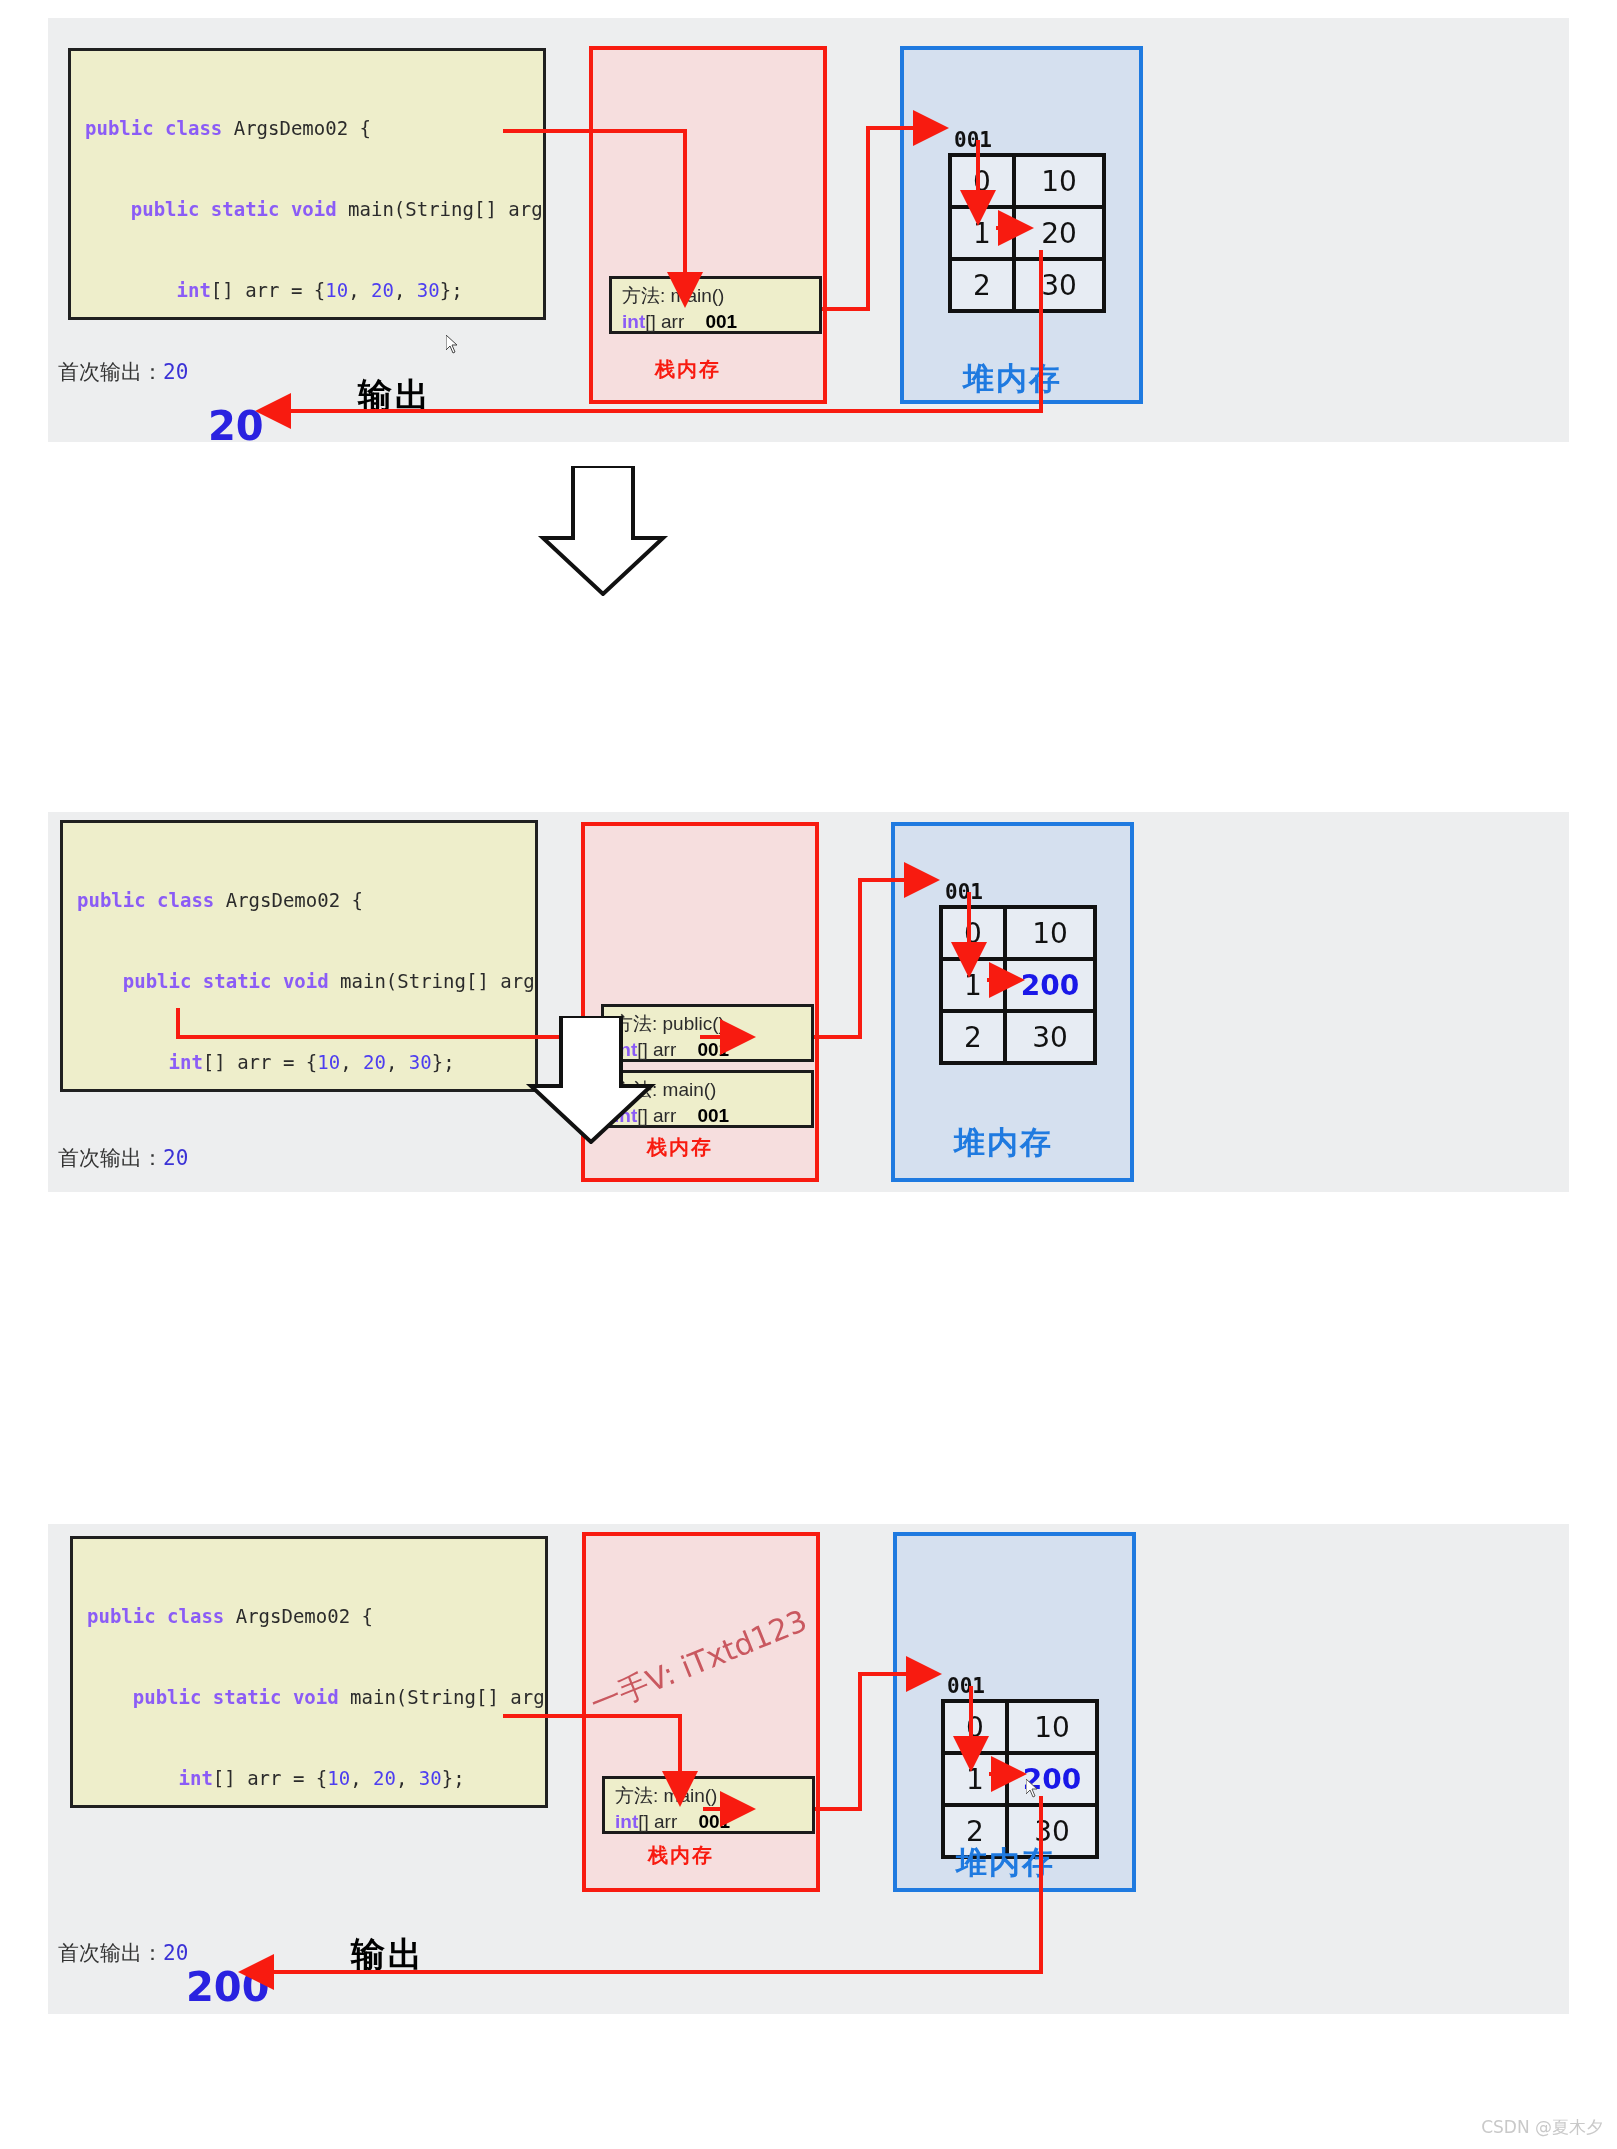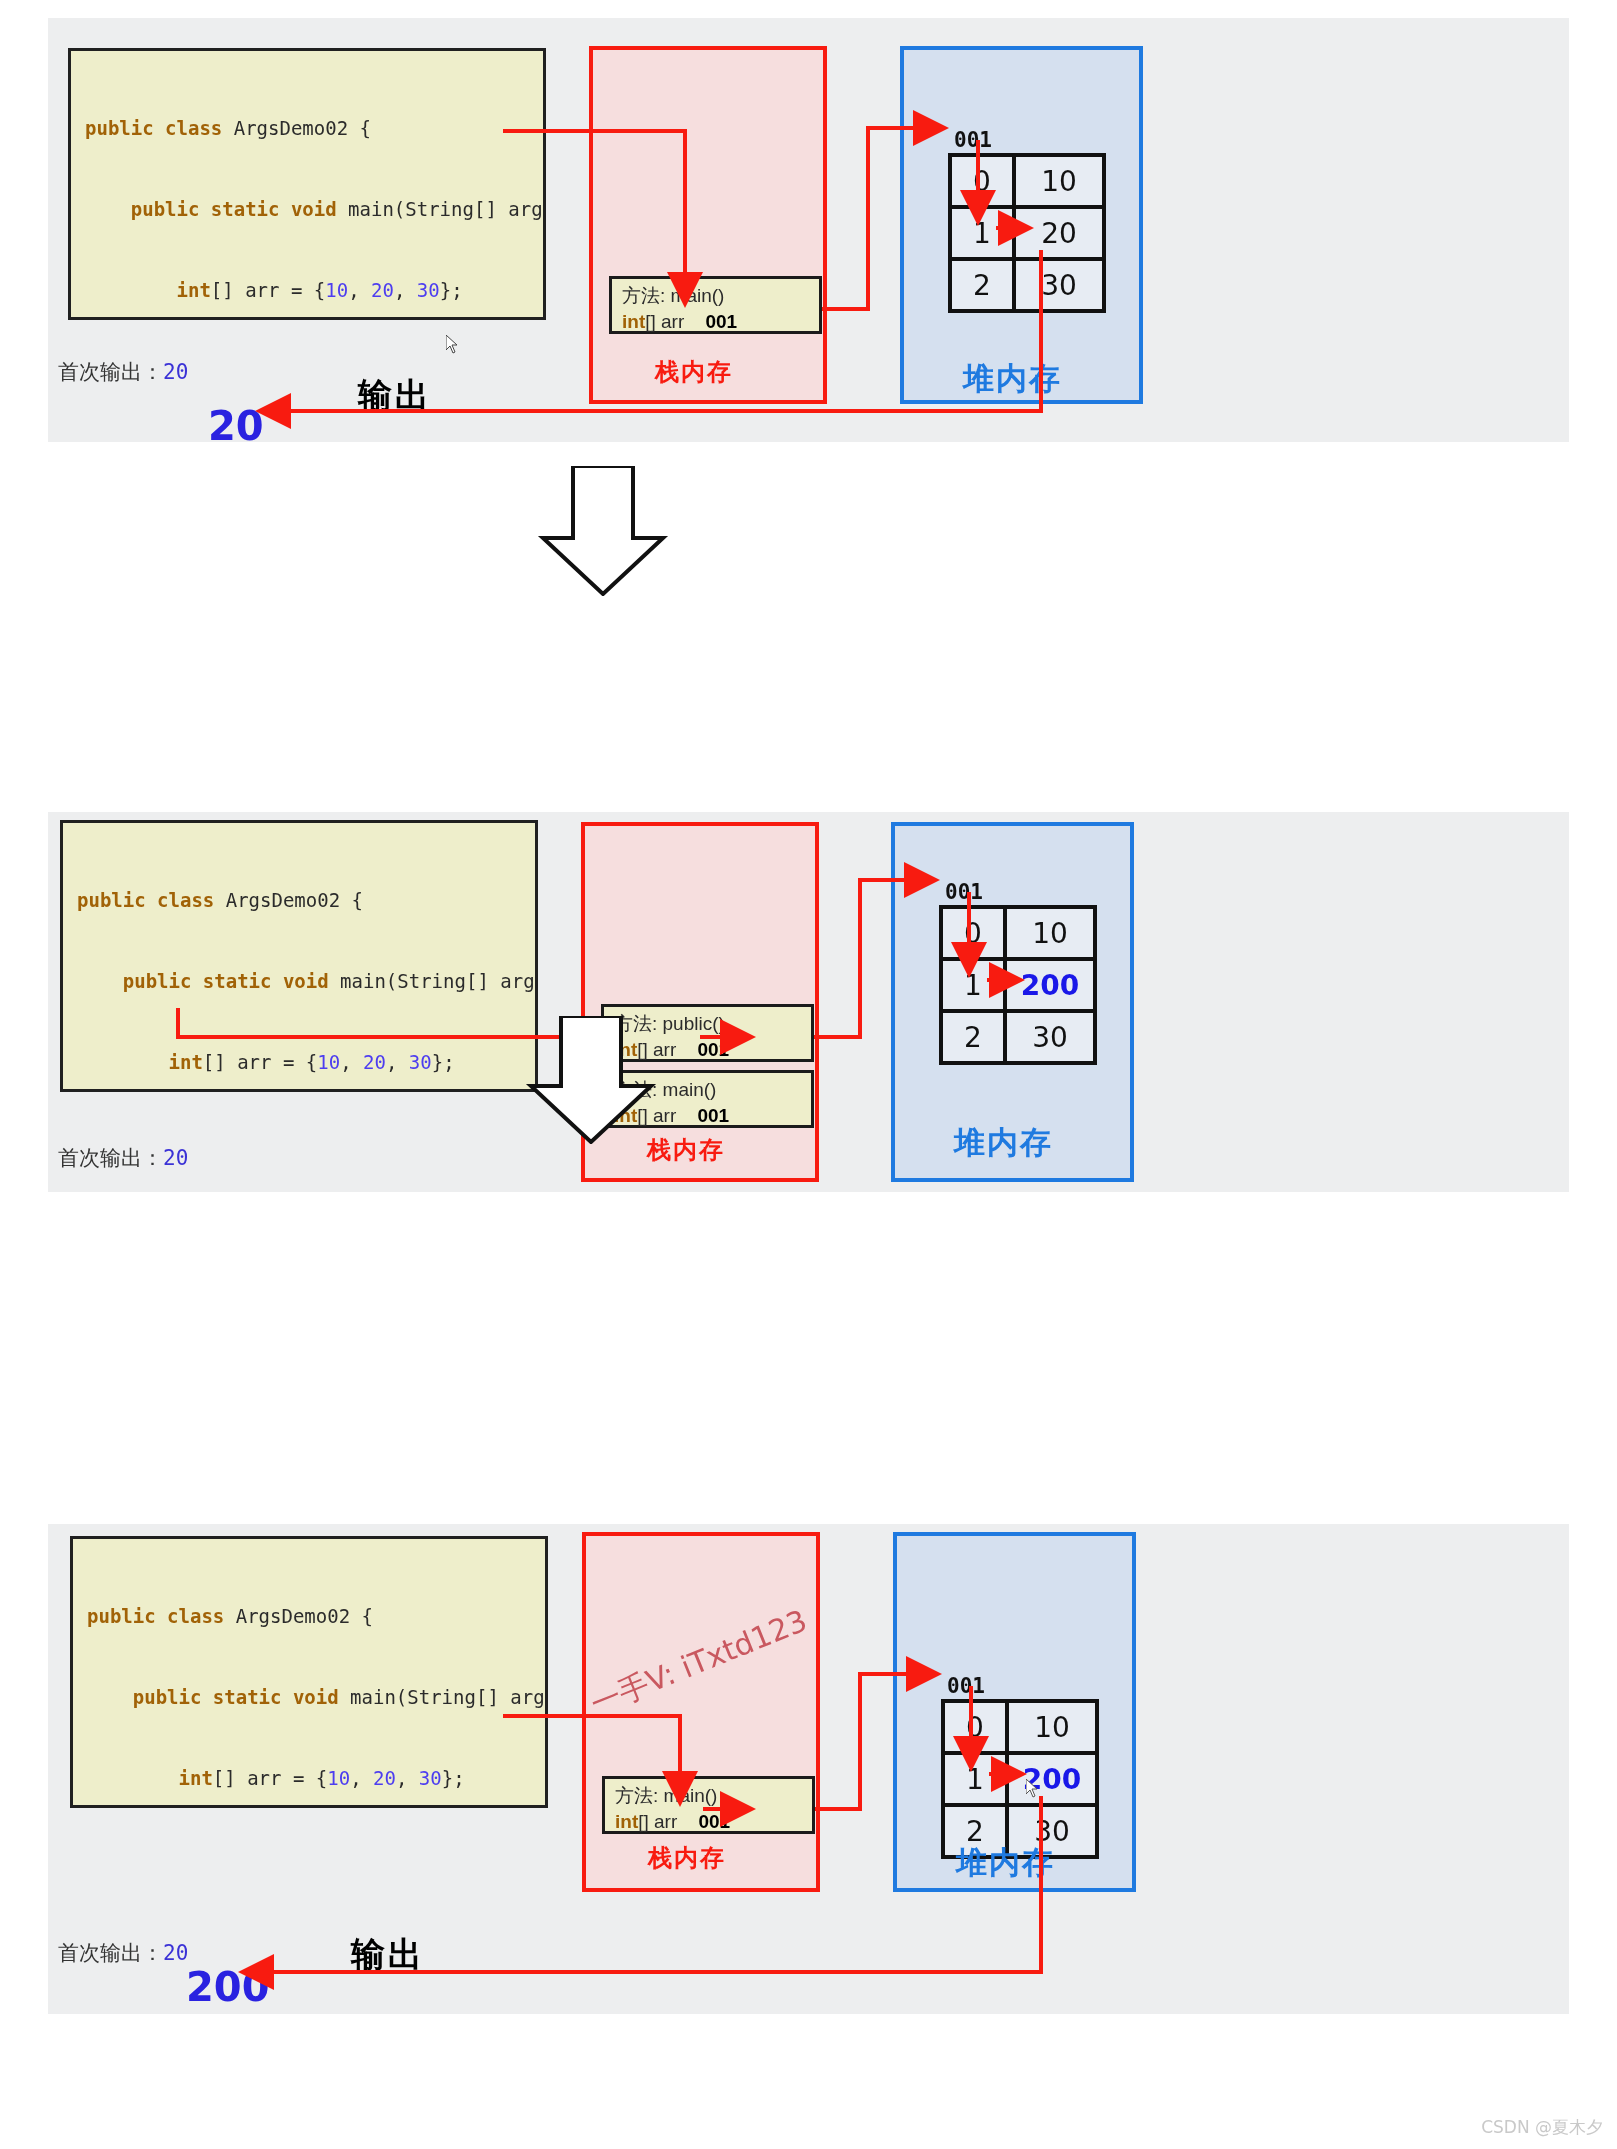--- a/index.html
+++ b/index.html
@@ -25,21 +25,21 @@
     font-family:"DejaVu Sans Mono","Liberation Mono",monospace;
     font-size:19px;
     line-height:27px;
     color:#222;
     padding:10px 0 10px 0;
     box-sizing:border-box;
     overflow:hidden;
     white-space:pre;
   }
   .code .ln{padding-left:14px;height:27px;}
-  .kw{color:#a16207;font-weight:bold;}
+  .kw{color:#8b5cf6;font-weight:bold;}
   .num{color:#4d3df0;}
   .plain{color:#2b2b2b;}
 
   
   .stack{
     position:absolute;
     background:#f6dede;
     border:4px solid #f81b10;
     box-sizing:border-box;
   }
@@ -51,21 +51,21 @@
     font-family:Liberation Sans, sans-serif;
     font-size:19px;
     line-height:26px;
     padding:4px 10px;
     white-space:pre;
   }
   .memlabel{
     position:absolute;
     color:#f81b10;
     font-weight:bold;
-    font-size:24px;
+    font-size:20px;
     font-family:"DejaVu Sans","Liberation Sans",sans-serif;
     letter-spacing:2px;
   }
   
   .heap{
     position:absolute;
     background:#d5e0ef;
     border:4px solid #1f7ae0;
     box-sizing:border-box;
   }

